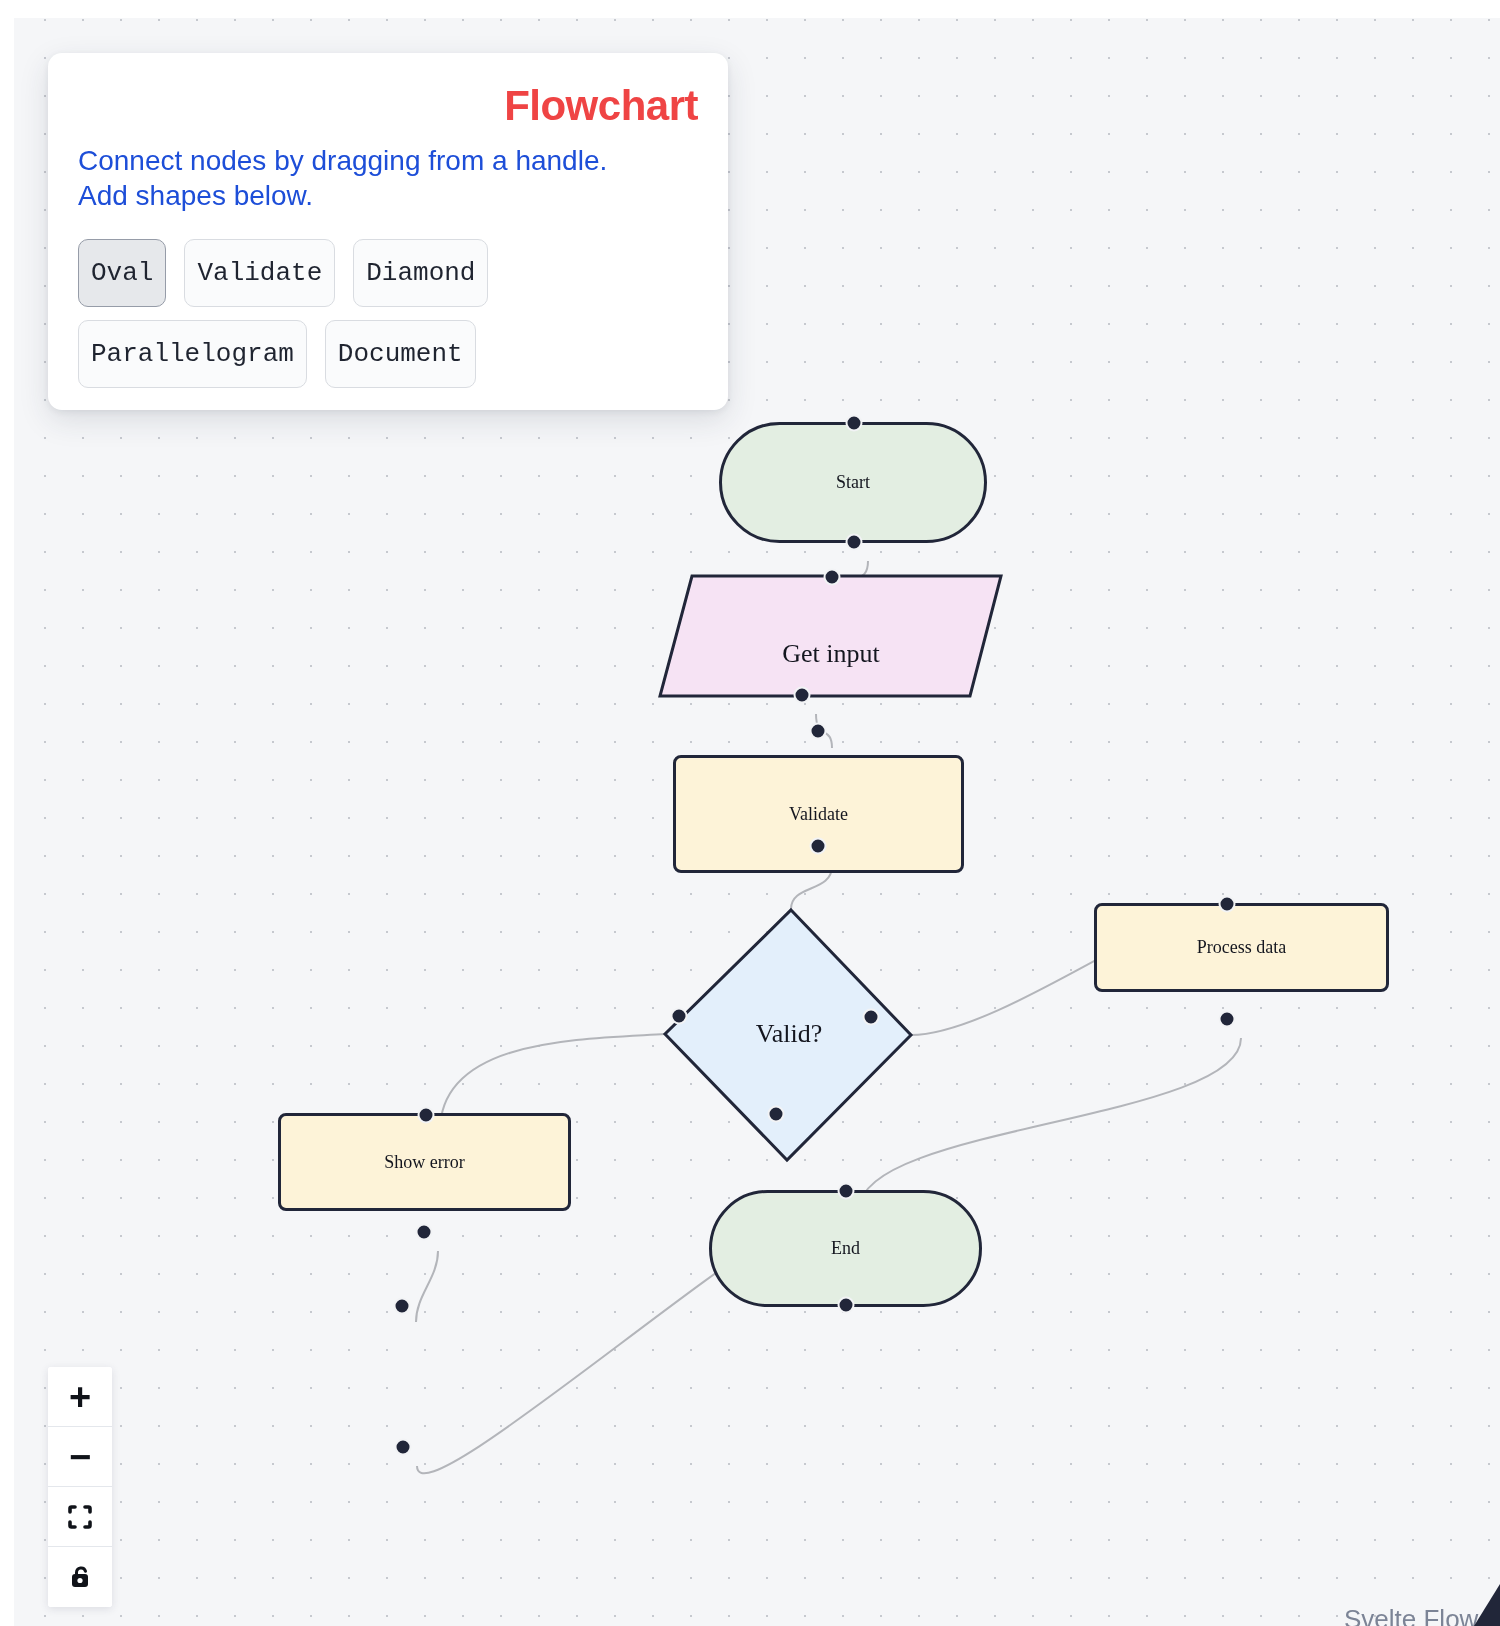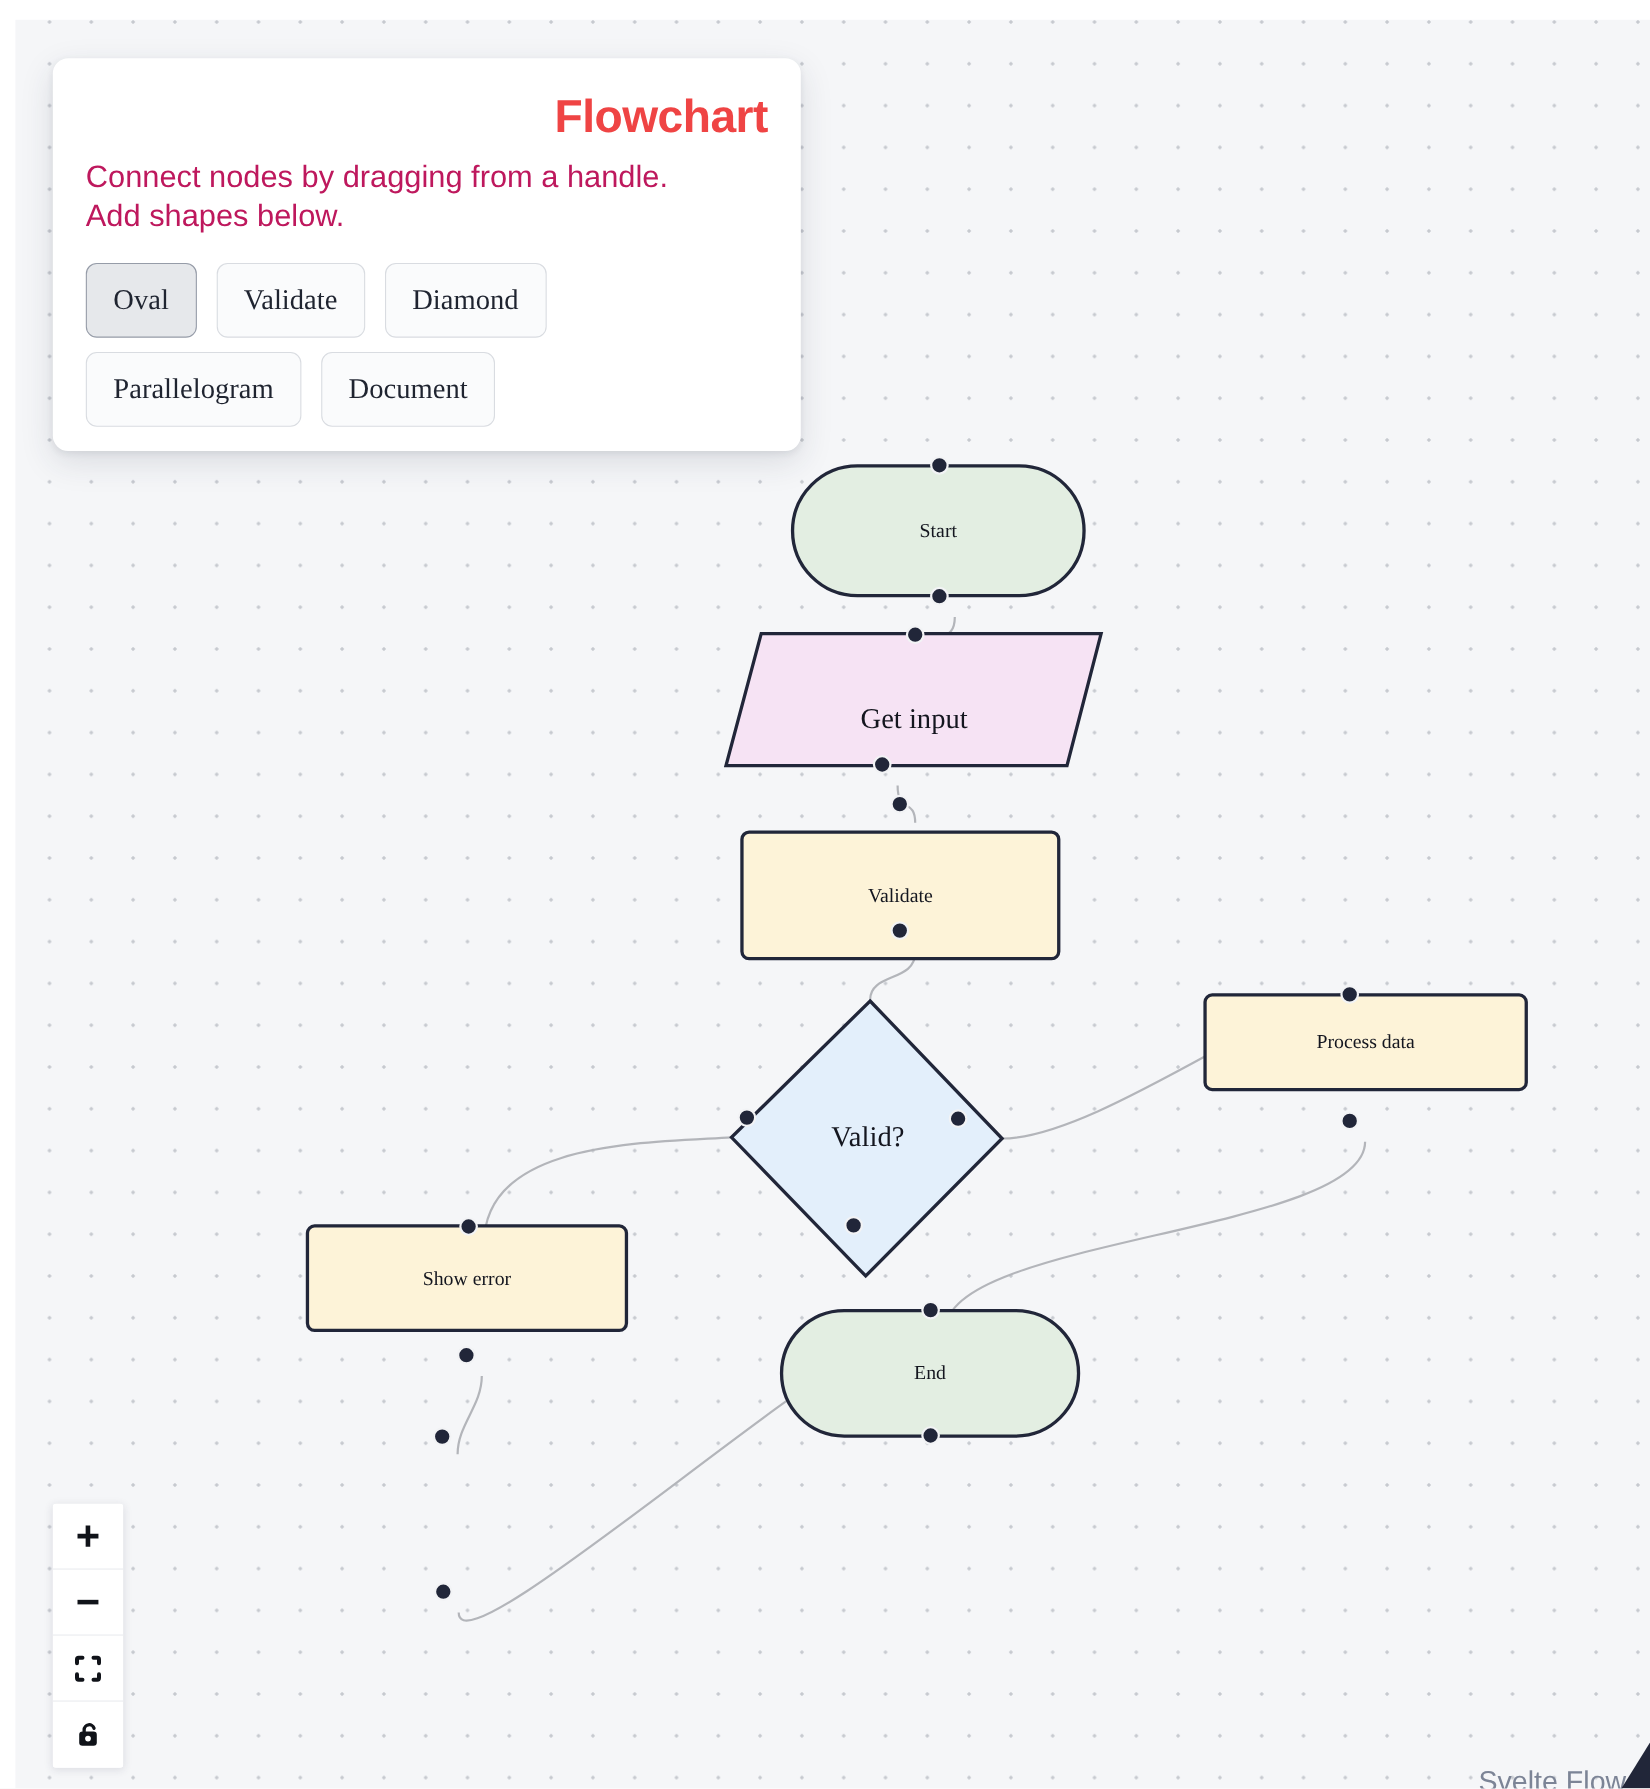--- a/index.html
+++ b/index.html
@@ -48,27 +48,27 @@
     position:absolute;left:48px;top:53px;width:680px;height:357px;
     box-sizing:border-box;background:#ffffff;border-radius:14px;
     box-shadow:0 10px 30px rgba(40,45,70,0.13), 0 2px 6px rgba(40,45,70,0.08);
     padding:30px 30px 28px 30px;
   }
   .panel-title{
     font-size:42px;font-weight:700;color:#ef4444;letter-spacing:-0.5px;
     margin:0 0 14px 16px;line-height:1.1;text-align:right;
   }
   .panel-desc{
-    font-size:28px;color:#be185d;line-height:35px;margin:0 0 26px 0;width:570px;
+    font-size:28px;color:#1d4ed8;line-height:35px;margin:0 0 26px 0;width:570px;
   }
   .shape-buttons{display:flex;flex-wrap:wrap;gap:13px 18px;width:600px;}
   .shape-btn{
-    height:68px;padding:0 24px;border-radius:10px;
+    height:68px;padding:0 12px;border-radius:10px;
     background:#fafbfc;border:1.5px solid #d9dce1;
-    font-family:Liberation Serif, serif;
+    font-family:Liberation Mono, monospace;
     font-size:26px;color:#1f2430;display:flex;align-items:center;justify-content:center;
     cursor:pointer;
   }
   .shape-btn.active{background:#e6e8eb;border:1.5px solid #969ca8;}
   
   .controls{
     position:absolute;left:48px;top:1367px;width:64px;
     background:#ffffff;box-shadow:0 2px 8px rgba(40,45,70,0.12);
     border-radius:3px;overflow:hidden;
   }

